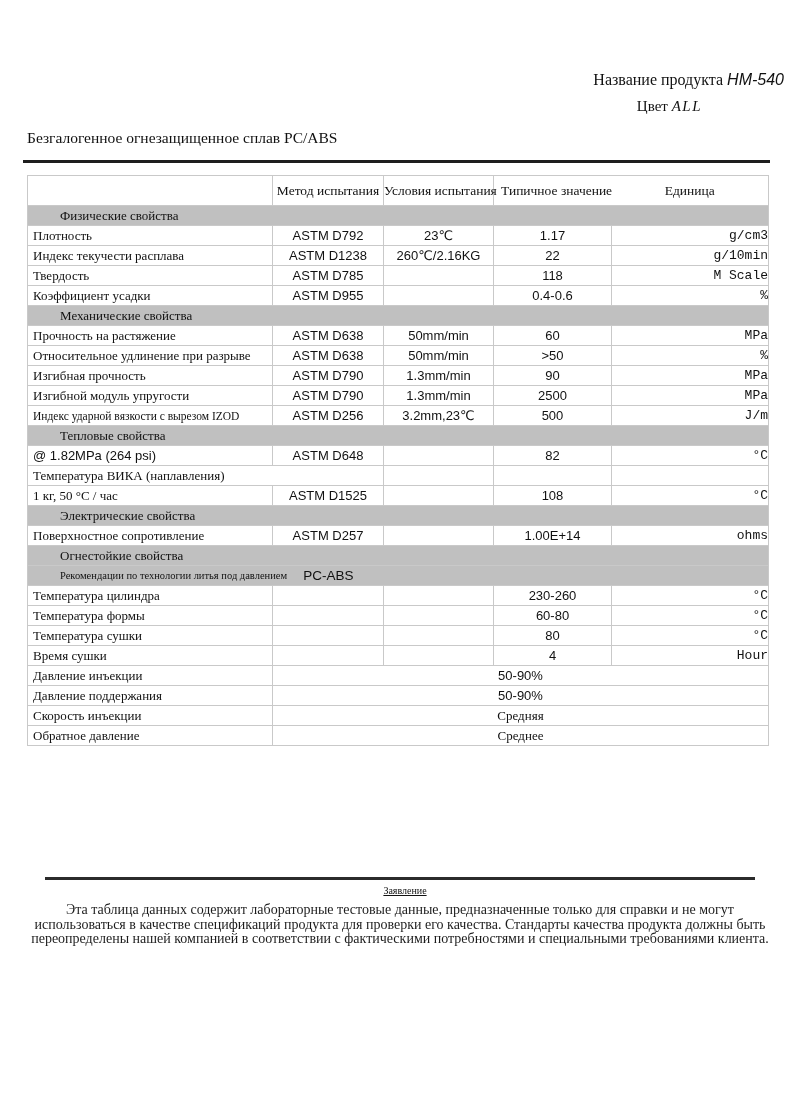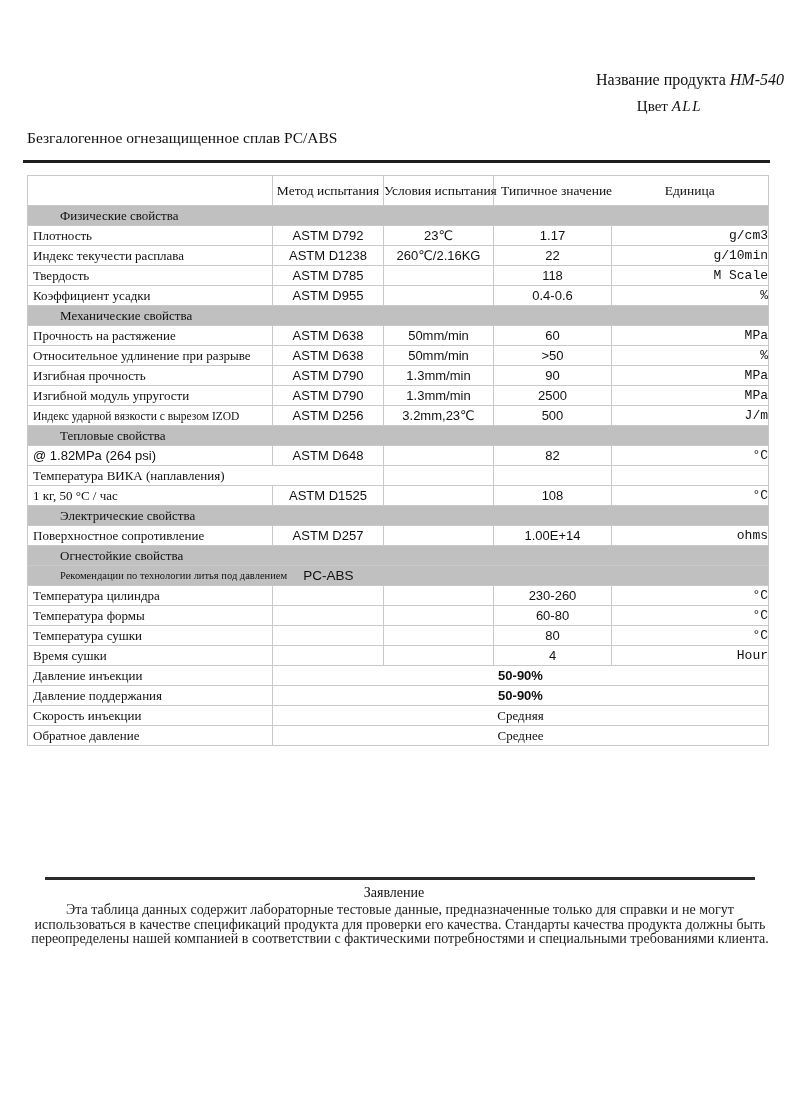--- a/index.html
+++ b/index.html
@@ -2,21 +2,21 @@
 <html><head>
 <meta charset="utf-8">
 <style>
   html,body{margin:0;padding:0;}
   body{
     width:800px;height:1120px;background:#ffffff;position:relative;
     font-family:"Liberation Serif","DejaVu Serif",serif;color:#111;
     -webkit-font-smoothing:antialiased;
   }
   .t1{position:absolute;top:71px;right:16px;font-size:16px;white-space:nowrap;}
-  .t1 .pname{font-family:Liberation Serif, serif;font-style:italic;font-weight:500;}
+  .t1 .pname{font-family:Liberation Sans, sans-serif;font-style:italic;font-weight:500;}
   .t2{position:absolute;top:98px;right:98px;font-size:15px;white-space:nowrap;}
   .t2 .cval{font-style:italic;letter-spacing:1.5px;}
   .subtitle{position:absolute;top:129px;left:27px;font-size:15.5px;}
   .toprule{position:absolute;top:160px;left:23px;width:747px;height:3px;background:#1e1e1e;}
 
   .spec-table-wrap{position:absolute;top:175px;left:27px;}
   table{border-collapse:collapse;table-layout:fixed;width:741px;border:1px solid #c9c9c9;}
   td{
     border-bottom:1px solid #c9c9c9;height:19px;padding:0;vertical-align:middle;
     font-size:13px;overflow:visible;white-space:nowrap;color:#111;
@@ -24,32 +24,32 @@
   .vl{border-left:1px solid #c9c9c9;}
   .hrow td{height:29px;font-size:13.5px;}
   .hc2,.hc5{text-align:center;}
   .hc3{font-size:12.5px;margin-top:8px;}
   .hc4{text-align:left;padding-left:7px;}
   .name{text-align:left;padding-left:5px;font-family:"Liberation Serif","DejaVu Serif",serif;}
   .sansname{font-family:"Liberation Sans","DejaVu Sans",sans-serif;}
   .small{font-size:11.5px;}
   .cen{text-align:center;font-family:"Liberation Sans","DejaVu Sans",sans-serif;}
   .serif{font-family:"Liberation Serif","DejaVu Serif",serif !important;margin-top:44px;}
-  .sans{font-family:"Liberation Sans","DejaVu Sans",sans-serif;font-weight:bold;}
+  .sans{font-family:"Liberation Sans","DejaVu Sans",sans-serif;}
   .unit{text-align:right;padding-left:5px;font-family:Liberation Mono, monospace;}
   .band td{background:#c0c0c0;padding-left:32px;}
   .blabel{padding-left:5px;}
   .rec{position:relative;padding-left:5px;font-size:10.5px;}
   .rval{
     position:absolute;left:245px;top:0;width:111px;height:100%;
     display:flex;align-items:center;justify-content:center;
     font-size:13.5px;font-family:"Liberation Sans","DejaVu Sans",sans-serif;
   }
   .frule{position:absolute;top:877px;left:45px;width:710px;height:3px;background:#2b2b2b;}
-  .fstitle{position:absolute;top:885px;left:1px;width:786px;text-align:center;font-size:14px;}
+  .fstitle{position:absolute;top:885px;left:12px;width:786px;text-align:center;font-size:10px;text-decoration:underline;}
   .fdisc{
     position:absolute;top:903px;left:30px;width:740px;
     font-size:14px;line-height:14.5px;text-align:center;color:#1c1c1c;
   }
 </style>
 </head>
 <body>
 
 <div class="t1">
   <span>Название продукта</span>

